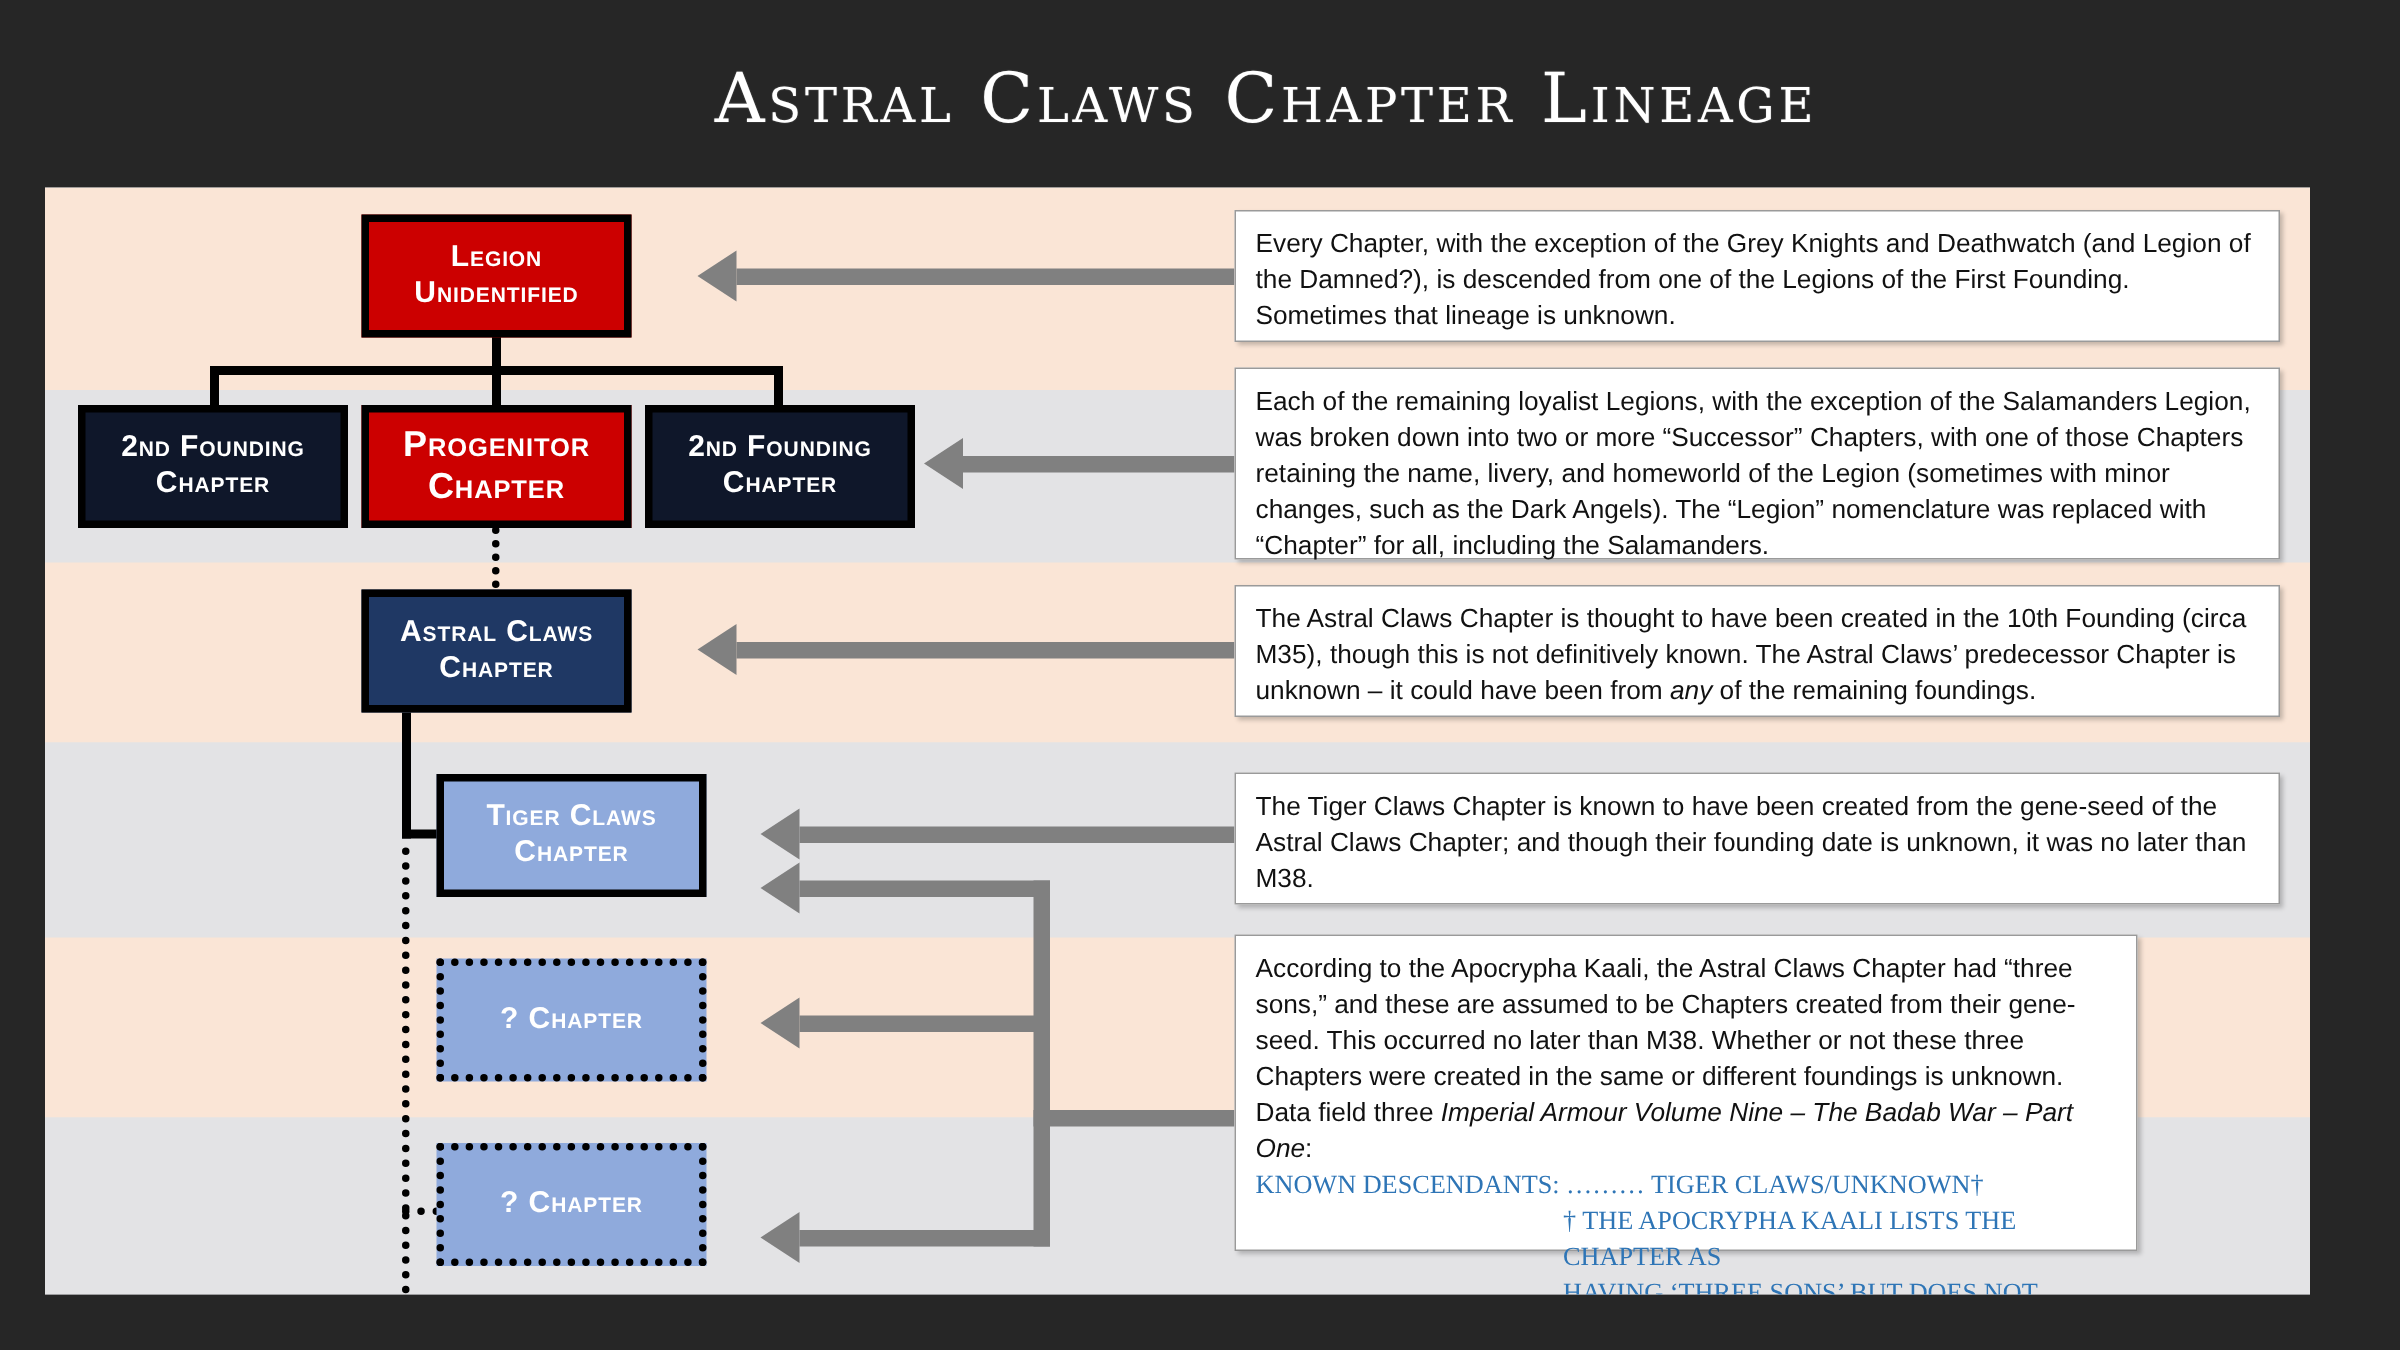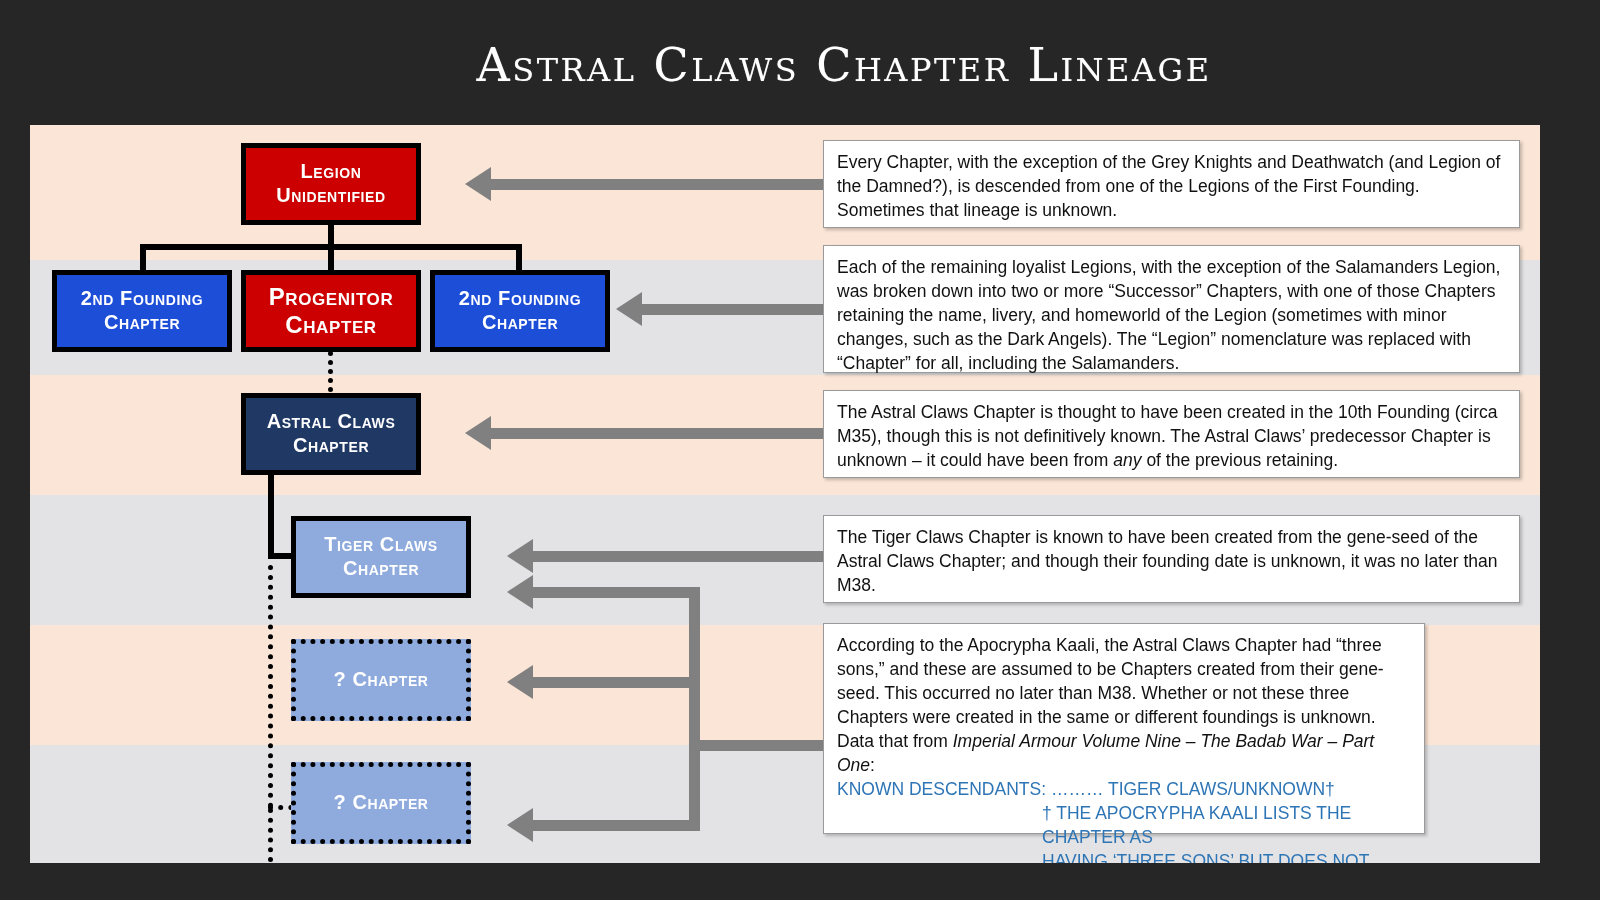--- a/index.html
+++ b/index.html
@@ -40,21 +40,21 @@
     color:#ffffff;
     font-weight:bold;
     font-variant:small-caps;
     letter-spacing:.6px;
     line-height:1.18;
     border:5px solid #000000;
     z-index:6;
   }
   .node span { display:block; padding:0 6px; }
   .node.red   { background:#cc0000; }
-  .node.green { background:#1d4ed8; }
+  .node.green { background:#0f172a; }
   .node.navy  { background:#1f3864; }
   .node.blue  { background:#8faadc; }
   .node.dotted { border:5px dotted #000000; }
 
   
   .conn { position:absolute; background:#000000; z-index:4; }
   .conn-dot-v {
     position:absolute; z-index:4;
     border-left:5px dotted #000000;
   }
@@ -80,21 +80,21 @@
     border:1px solid #9a9a9a;
     box-shadow:2px 2px 3px rgba(0,0,0,.22);
     padding:10px 13px 11px 13px;
     color:#111111;
     font-size:17.5px;
     line-height:1.37;
     z-index:5;
   }
   .panel p { margin:0; }
   .panel i { font-style:italic; }
-  .blue-line { color:#2e75b6; }
+  .blue-line { color:#2e75b6;font-family:Liberation Serif, serif; }
   .blue-line.indent { padding-left:205px; }
 </style>
 </head>
 <body>
 
 <div id="root">
 
   <div class="title">Astral Claws Chapter Lineage</div>
 
   <div class="board">
@@ -197,29 +197,29 @@
 
     <div class="panel" style="left:793px; top:120px; width:697px; height:128px;">
       <p>Each of the remaining loyalist Legions, with the exception of the Salamanders Legion, was broken down into two or more “Successor” Chapters, with one of those Chapters retaining the name, livery, and homeworld of the Legion (sometimes with minor changes, such as the Dark Angels). The “Legion” nomenclature was replaced with “Chapter” for all, including the Salamanders.</p>
     </div>
 
     <div class="panel" style="left:793px; top:15px; width:697px; height:88px;">
       <p>Every Chapter, with the exception of the Grey Knights and Deathwatch (and Legion of the Damned?), is descended from one of the Legions of the First Founding. Sometimes that lineage is unknown.</p>
     </div>
 
     <div class="panel" style="left:793px; top:265px; width:697px; height:88px;">
-      <p><span>The Astral Claws Chapter is thought to have been created in the 10th Founding (circa M35), though this is not definitively known. The Astral Claws’ predecessor Chapter is unknown – it could have been from </span><i>any</i><span> of the previous retaining.</span></p>
+      <p><span>The Astral Claws Chapter is thought to have been created in the 10th Founding (circa M35), though this is not definitively known. The Astral Claws’ predecessor Chapter is unknown – it could have been from </span><i>any</i><span> of the remaining foundings.</span></p>
     </div>
 
     <div class="panel" style="left:793px; top:390px; width:697px; height:88px;">
       <p>The Tiger Claws Chapter is known to have been created from the gene-seed of the Astral Claws Chapter; and though their founding date is unknown, it was no later than M38.</p>
     </div>
 
     <div class="panel" style="left:793px; top:498px; width:602px; height:211px;">
       <p>According to the Apocrypha Kaali, the Astral Claws Chapter had “three sons,” and these are assumed to be Chapters created from their gene-seed. This occurred no later than M38. Whether or not these three Chapters were created in the same or different foundings is unknown.</p>
-      <p><span>Data that from </span><i>Imperial Armour Volume Nine – The Badab War – Part One</i><span>:</span></p>
+      <p><span>Data field three </span><i>Imperial Armour Volume Nine – The Badab War – Part One</i><span>:</span></p>
       <p class="blue-line">KNOWN DESCENDANTS: ……… TIGER CLAWS/UNKNOWN†</p>
       <p class="blue-line indent">† THE APOCRYPHA KAALI LISTS THE CHAPTER AS</p>
       <p class="blue-line indent">HAVING ‘THREE SONS’ BUT DOES NOT NAME THEM.</p>
     </div>
 
   </div>
 </div>
 
 </body></html>

